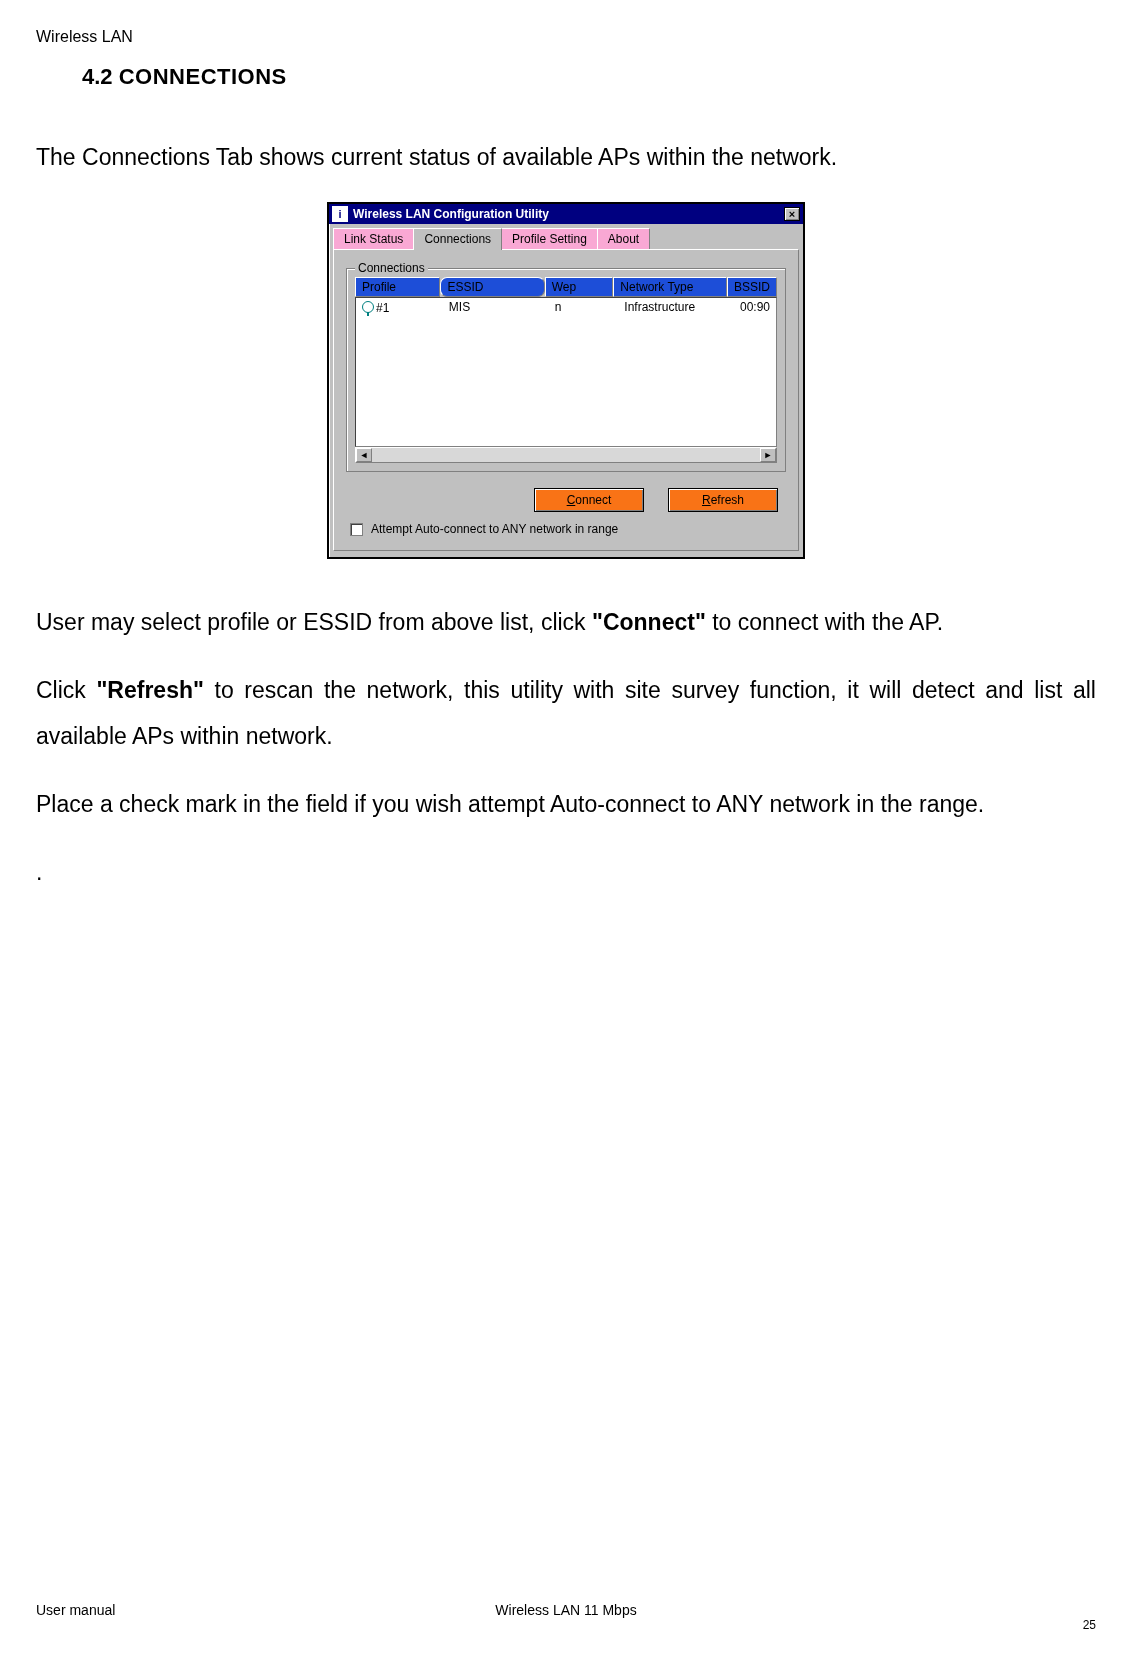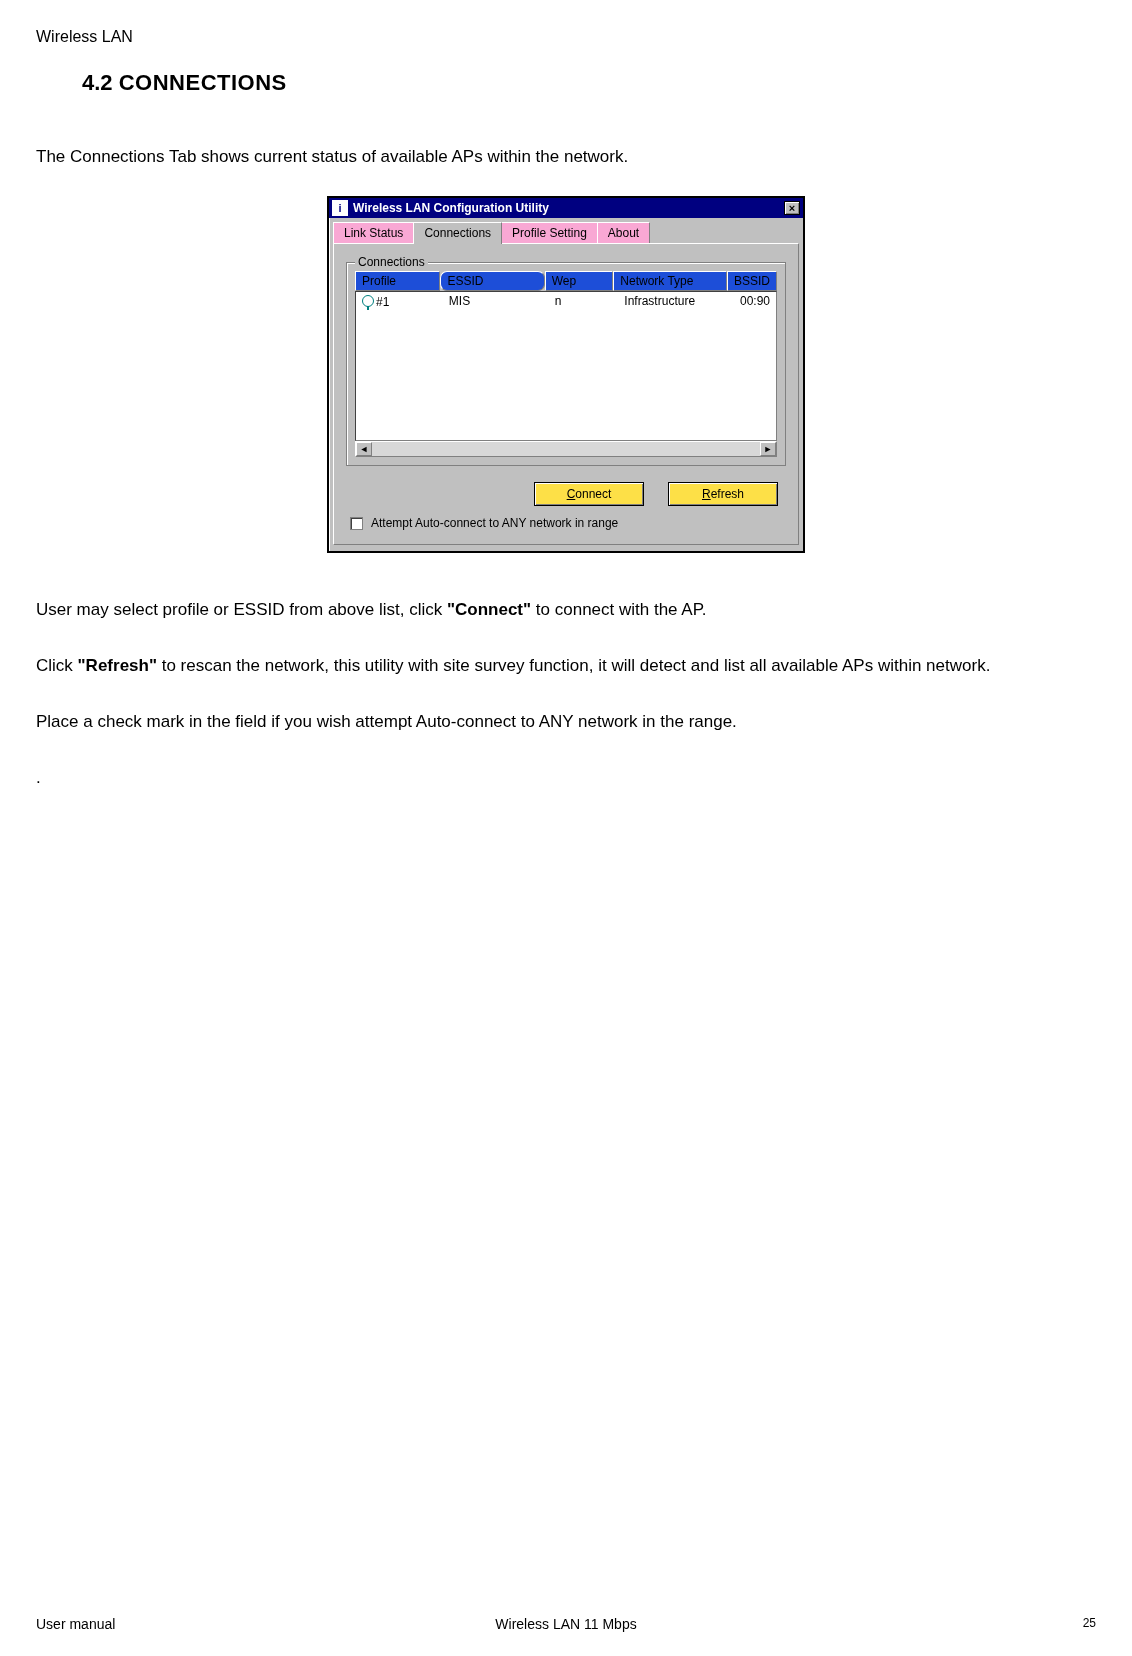--- a/index.html
+++ b/index.html
@@ -7,32 +7,32 @@
       width: 1132px;
       height: 1656px;
       background: #fff;
       font-family: Arial, Helvetica, sans-serif;
       color: #000;
       position: relative;
       padding: 28px 36px;
     }
     .header-label {
       font-size: 16px;
-      margin-bottom: 24px;
+      margin-bottom: 18px;
     }
     .section-title {
       font-size: 22px;
       font-weight: bold;
       margin-bottom: 44px;
       margin-left: 10px;
     }
     .section-title .num { font-variant: normal; margin-left: 36px; }
     .section-title .caps { font-variant: small-caps; letter-spacing: 0.5px; }
     .body-text {
-      font-size: 17px;
+      font-size: 23px;
       line-height: 2.0;
       margin-bottom: 22px;
       text-align: justify;
     }
     .bold { font-weight: bold; }
     .screenshot-wrap {
       display: flex;
       justify-content: center;
       margin: 6px 0 40px 0;
     }
@@ -155,40 +155,41 @@
       display:flex;align-items:center;justify-content:center;
       font-size:9px;color:#000;
     }
     .hscroll .track{ flex:1; background:#d8d8d8; }
     .btnrow{
       display:flex; justify-content:flex-end; gap:24px;
       margin: 16px 8px 10px 0;
     }
     .winbtn{
       min-width:110px; padding:4px 8px; text-align:center;
-      background:#fde047;
+      background:#f97316;
       border:1px solid #000;
       box-shadow: inset 1px 1px 0 #fff, inset -1px -1px 0 #808080;
     }
     .winbtn u{ text-decoration: underline; }
     .chkrow{
       display:flex; align-items:center; gap:8px;
       margin: 6px 4px 2px 4px;
       font-size:12px;
     }
     .chk{
       width:13px;height:13px; background:#fff;
       border:1px solid #808080;
       box-shadow: inset 1px 1px 0 #404040;
     }
     
     .footer{
       position:absolute; left:36px; right:36px; bottom:24px;
       display:flex; justify-content:space-between;
       font-size:14px;
+      flex-direction:column;
     }
     .footer .center{
       position:absolute; left:0; right:0; text-align:center;
     }
     .footer .right{ margin-left:auto; font-size:12px; }
   </style>
 </head>
 <body>
 
 <div class="header-label">Wireless LAN</div>

